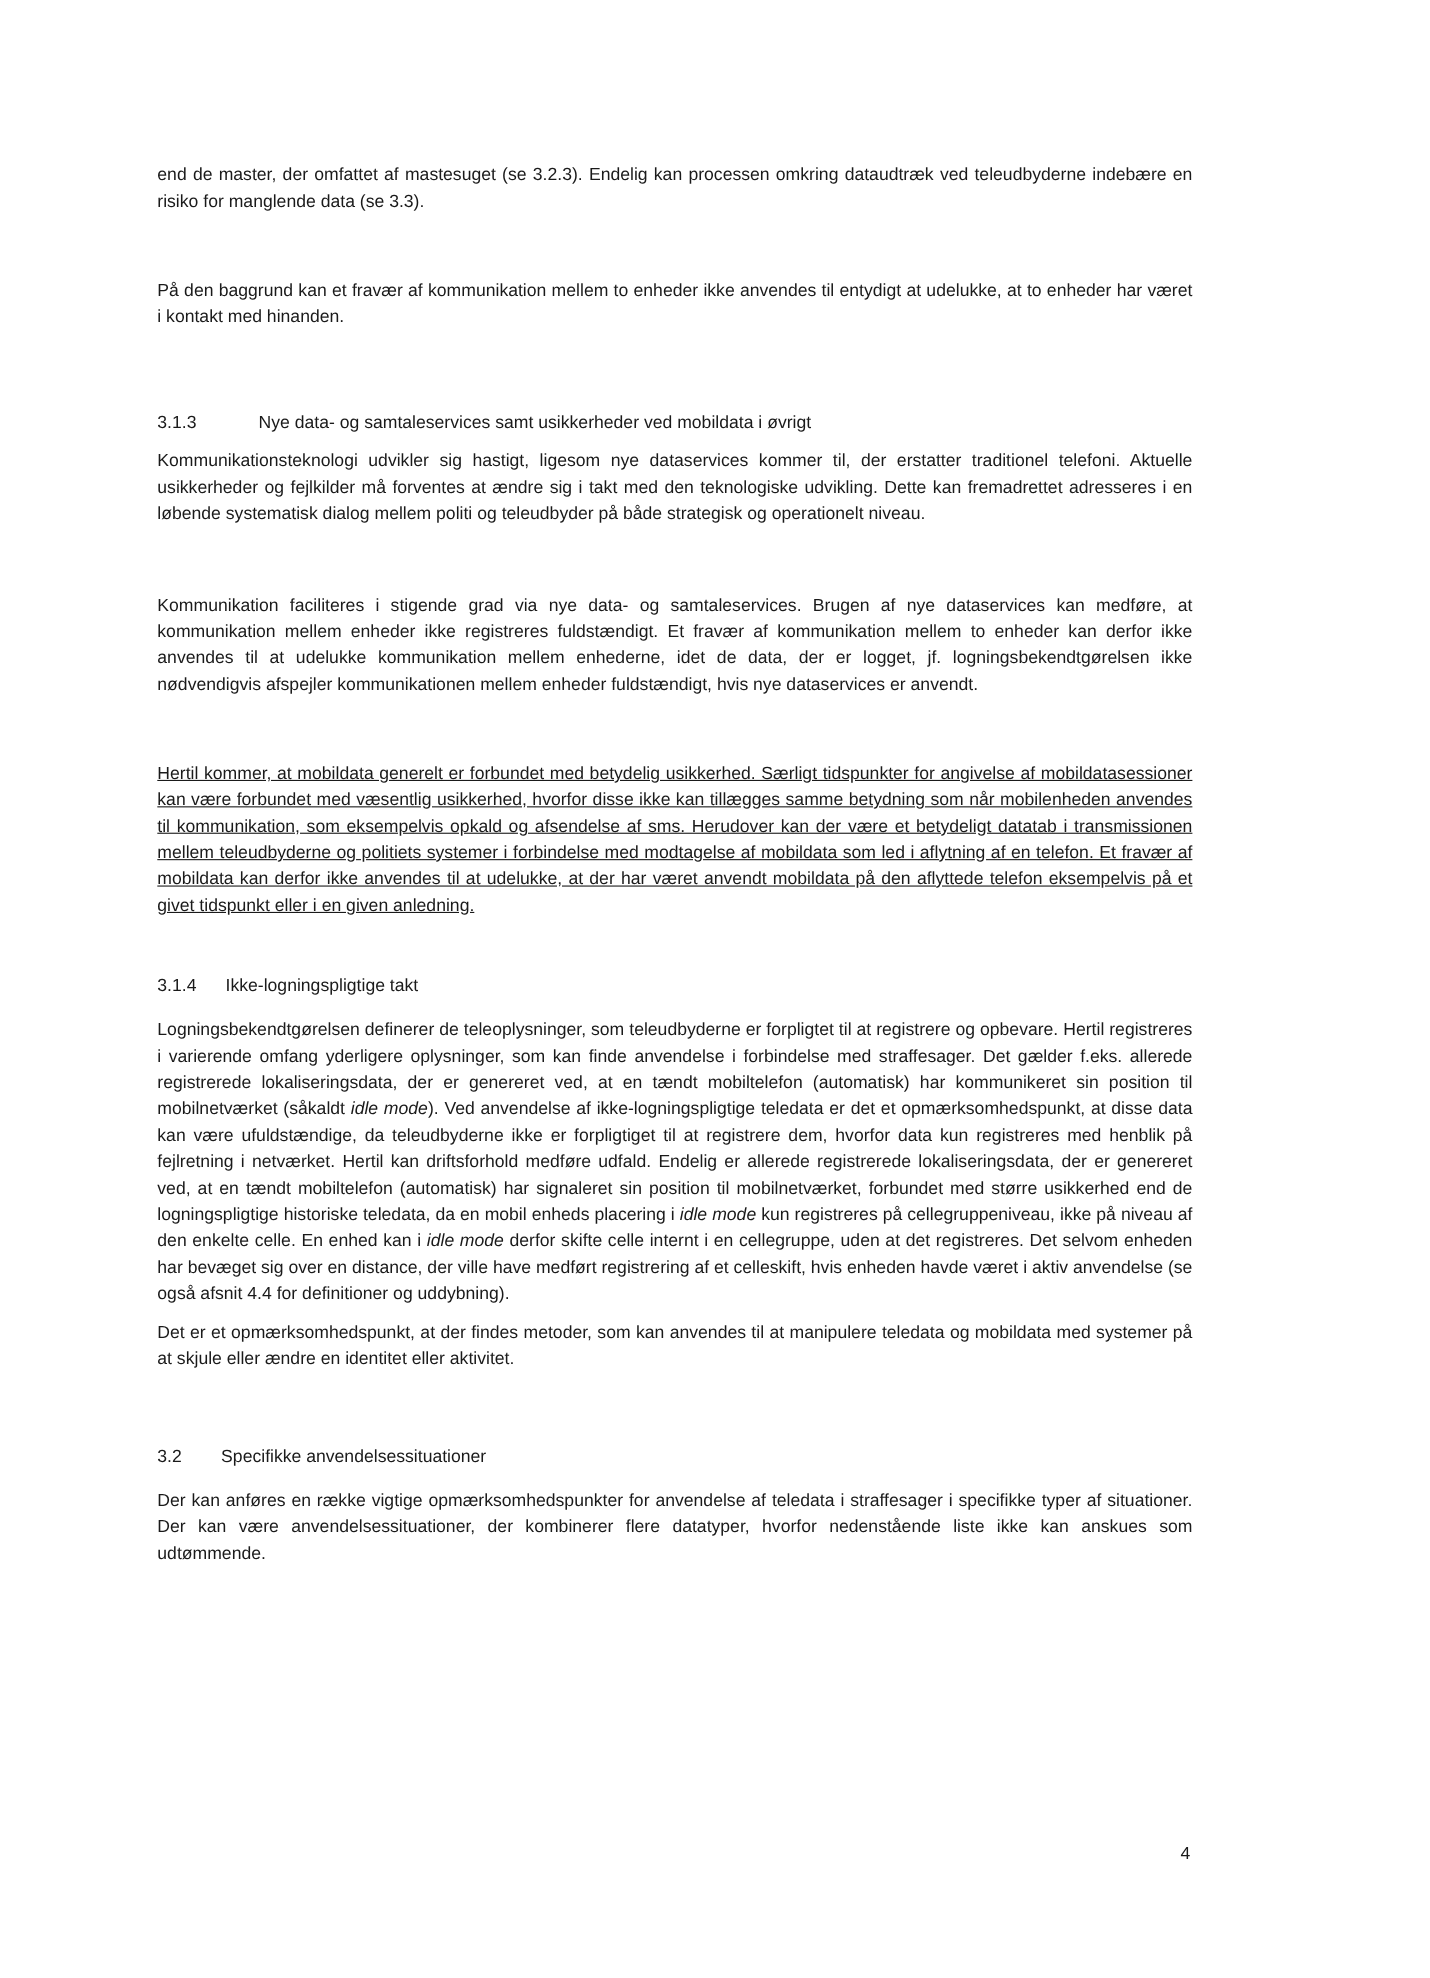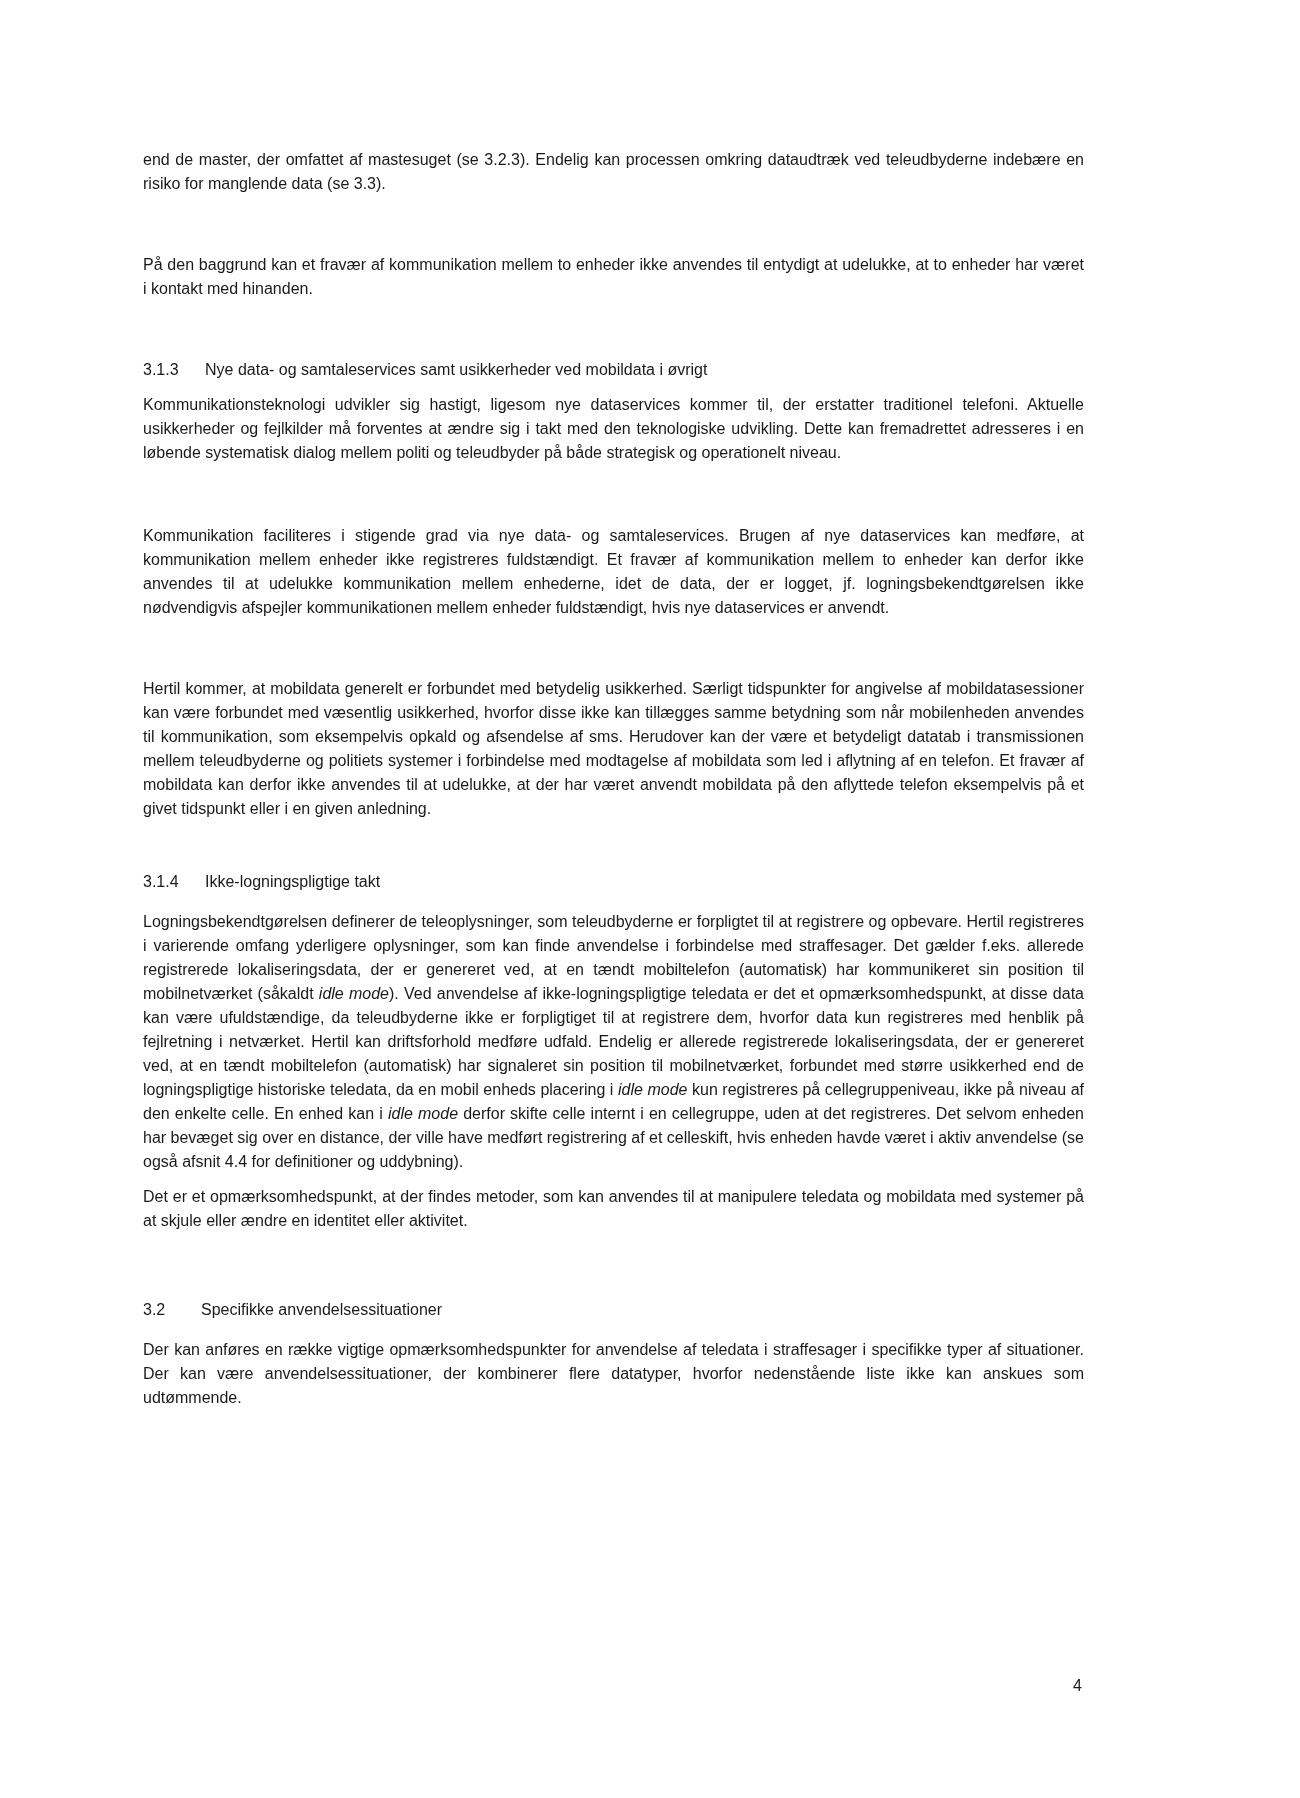--- a/index.html
+++ b/index.html
@@ -40,24 +40,24 @@
   .heading .num {
     display: inline-block;
     flex: 0 0 auto;
   }
   .heading.lvl3 .num { width: 62px; }
   .heading.lvl2 .num { width: 47px; }
   .em { font-style: italic; }
 
   
   .p2        { margin-top: 57px; }
-  .h313      { margin-top: 57px; }
+  .h313      { margin-top: 72px; gap: 30px; }
   .s313-p1   { margin-top: 11px; }
   .s313-p2   { margin-top: 59px; }
-  .s313-p3   { margin-top: 57px; }
+  .s313-p3   { margin-top: 57px; text-decoration: underline; }
   .h314      { margin-top: 49px; }
   .s314-p1   { margin-top: 16px; }
   .h315      { margin-top: 49px; }
   .s315-p1   { margin-top: 11px; }
   .h32       { margin-top: 65px; gap: 11px; }
   .s32-p1    { margin-top: 16px; }
 
   .page-number {
     position: absolute;
     top: 1674px;

